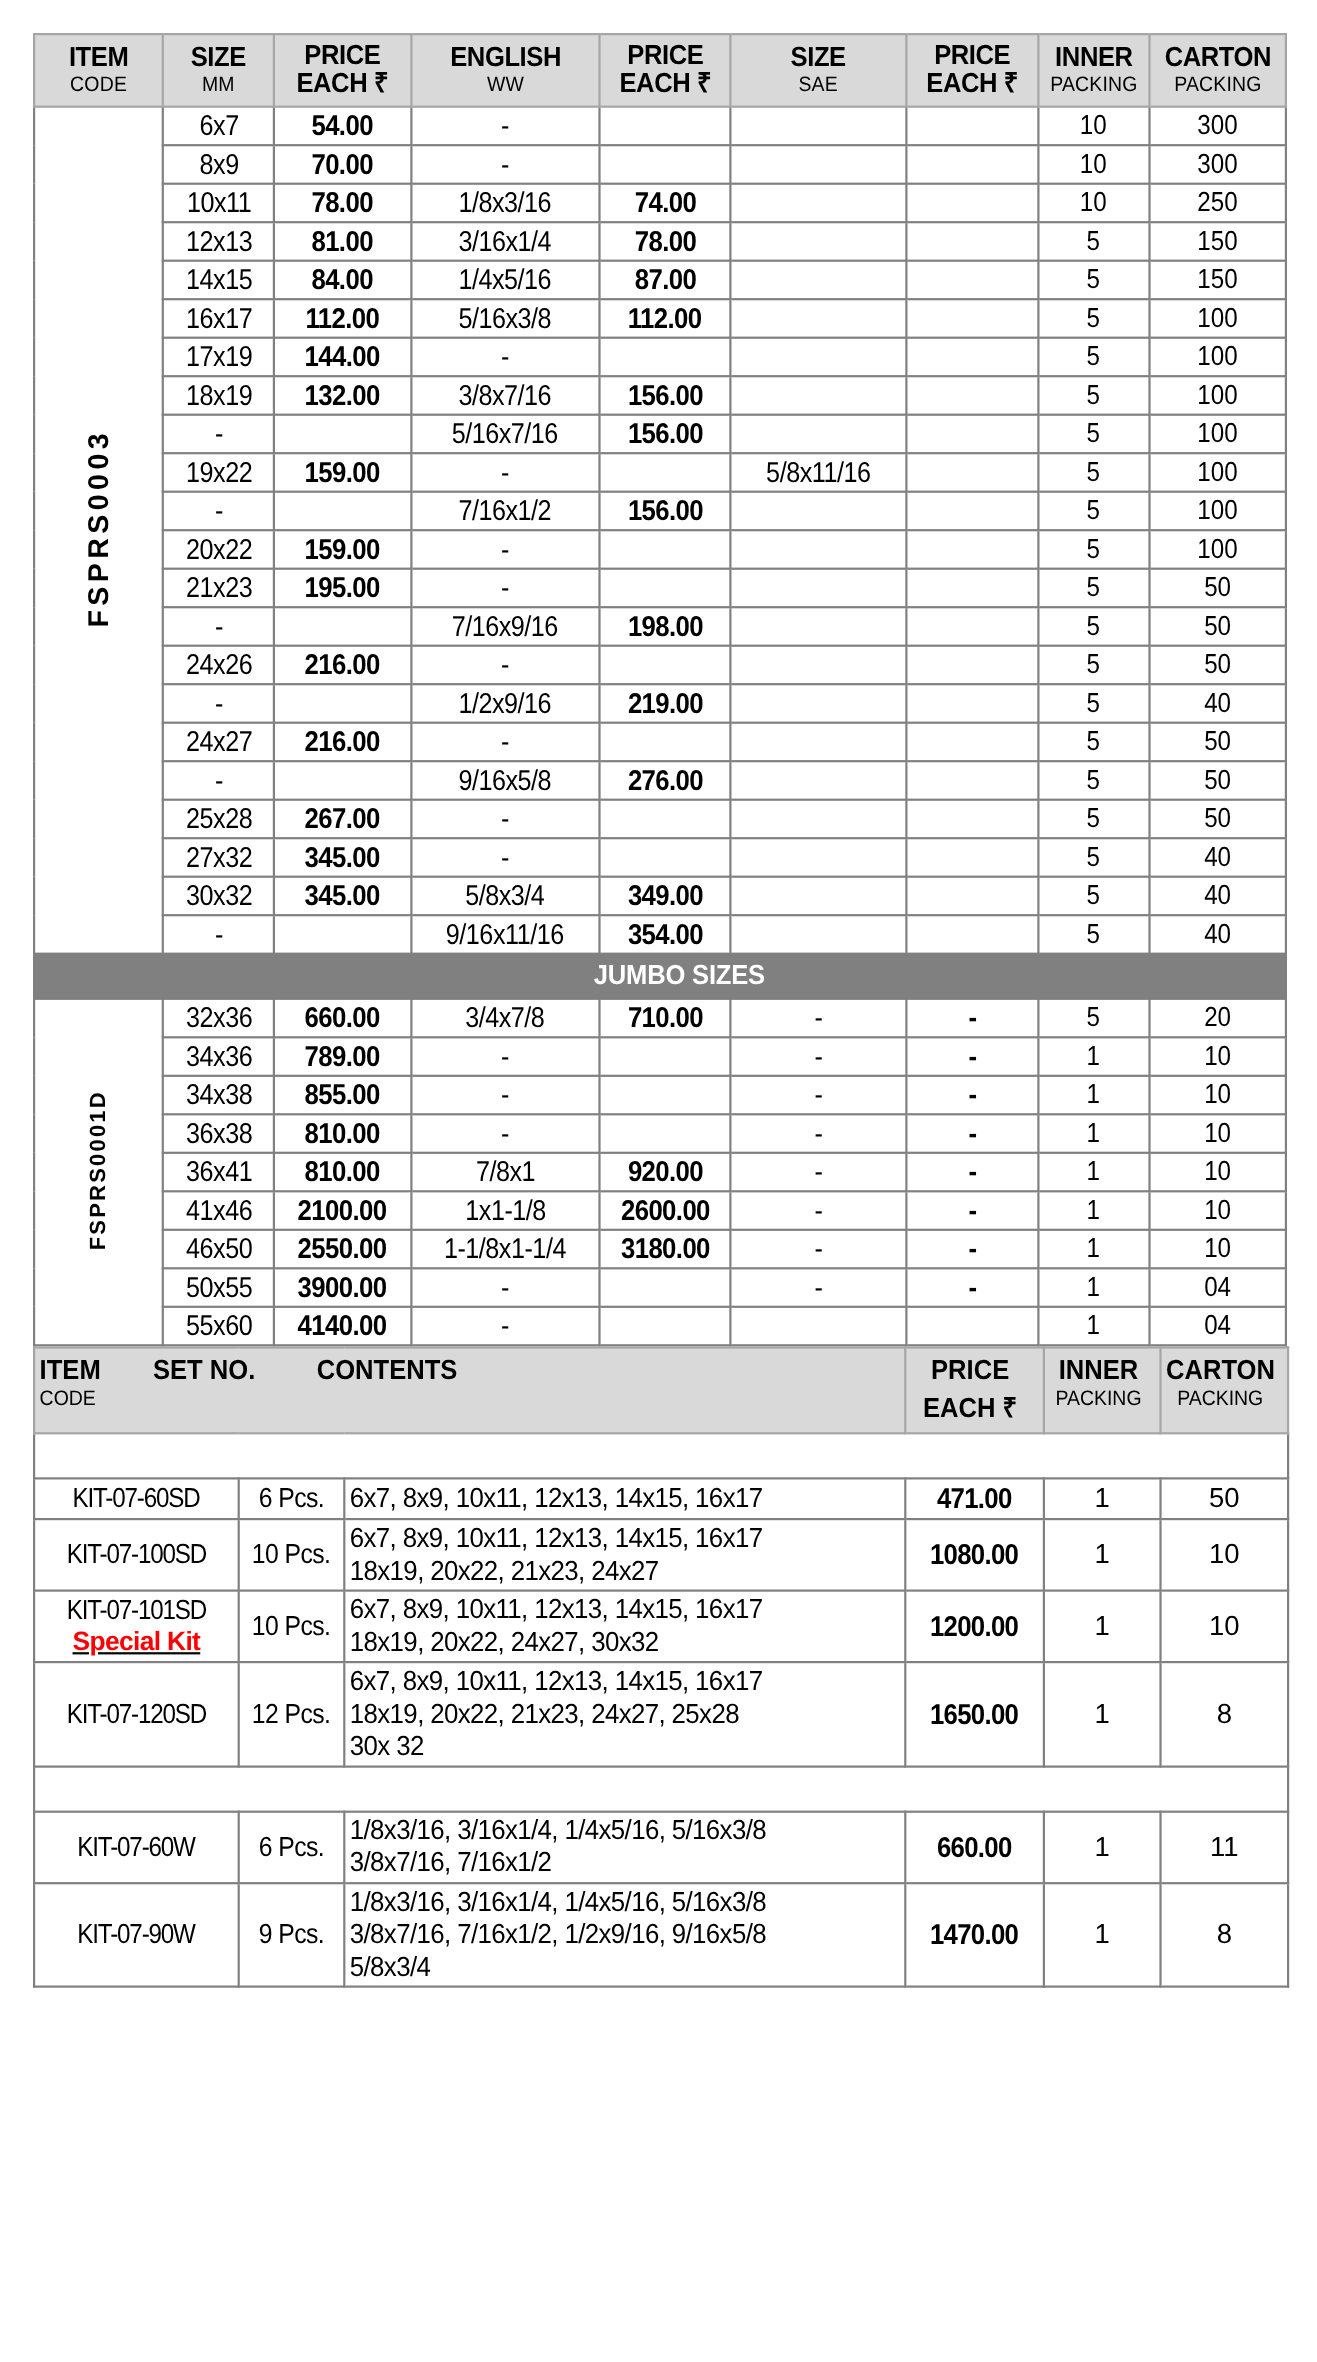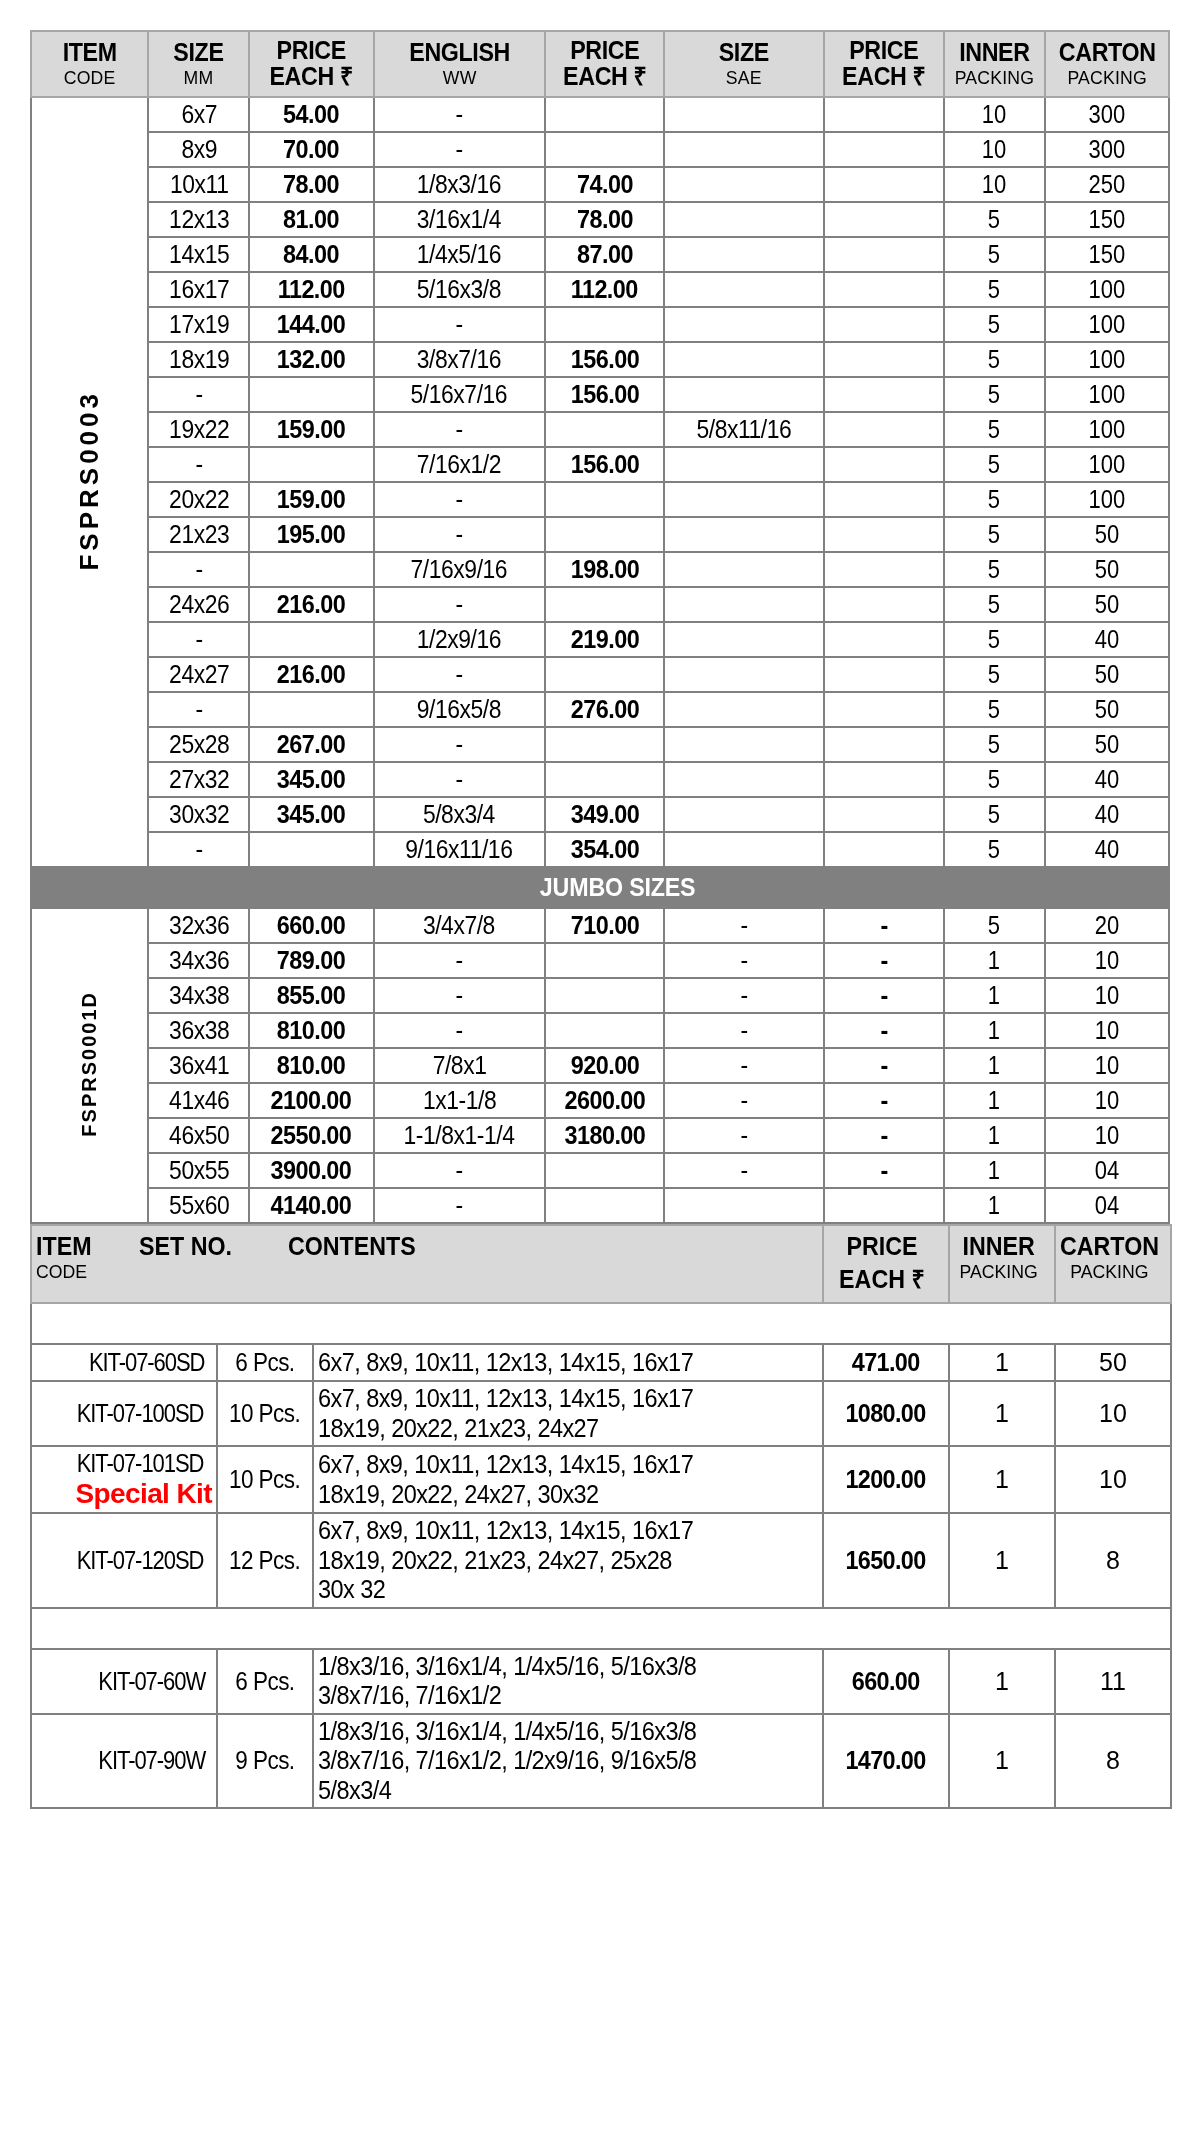--- a/index.html
+++ b/index.html
@@ -129,29 +129,30 @@
     margin-left: 16px;
   }
   tr.kithdr td {
     background: #d9d9d9;
     border: 2px solid #a6a6a6;
     padding: 6px 4px 7px 4px;
     vertical-align: top;
   }
   td.kitcode {
     font-size: 25px;
-    text-align: right;
+    text-align: center;
     letter-spacing: -1.2px;
     white-space: nowrap;
+    text-decoration: underline;
   }
   td.kitcode span.c { display:inline-block; transform: scaleX(0.88); }
   .specialkit {
     color: #ff0000;
     font-weight: bold;
-    font-size: 28px;
+    font-size: 24px;
     display: block;
     letter-spacing: -0.6px;
   }
   td.kitset {
     font-size: 25px;
     text-align: center;
     letter-spacing: -0.6px;
     white-space: nowrap;
   }
   td.kitset span { display:inline-block; transform: scaleX(0.9); }

